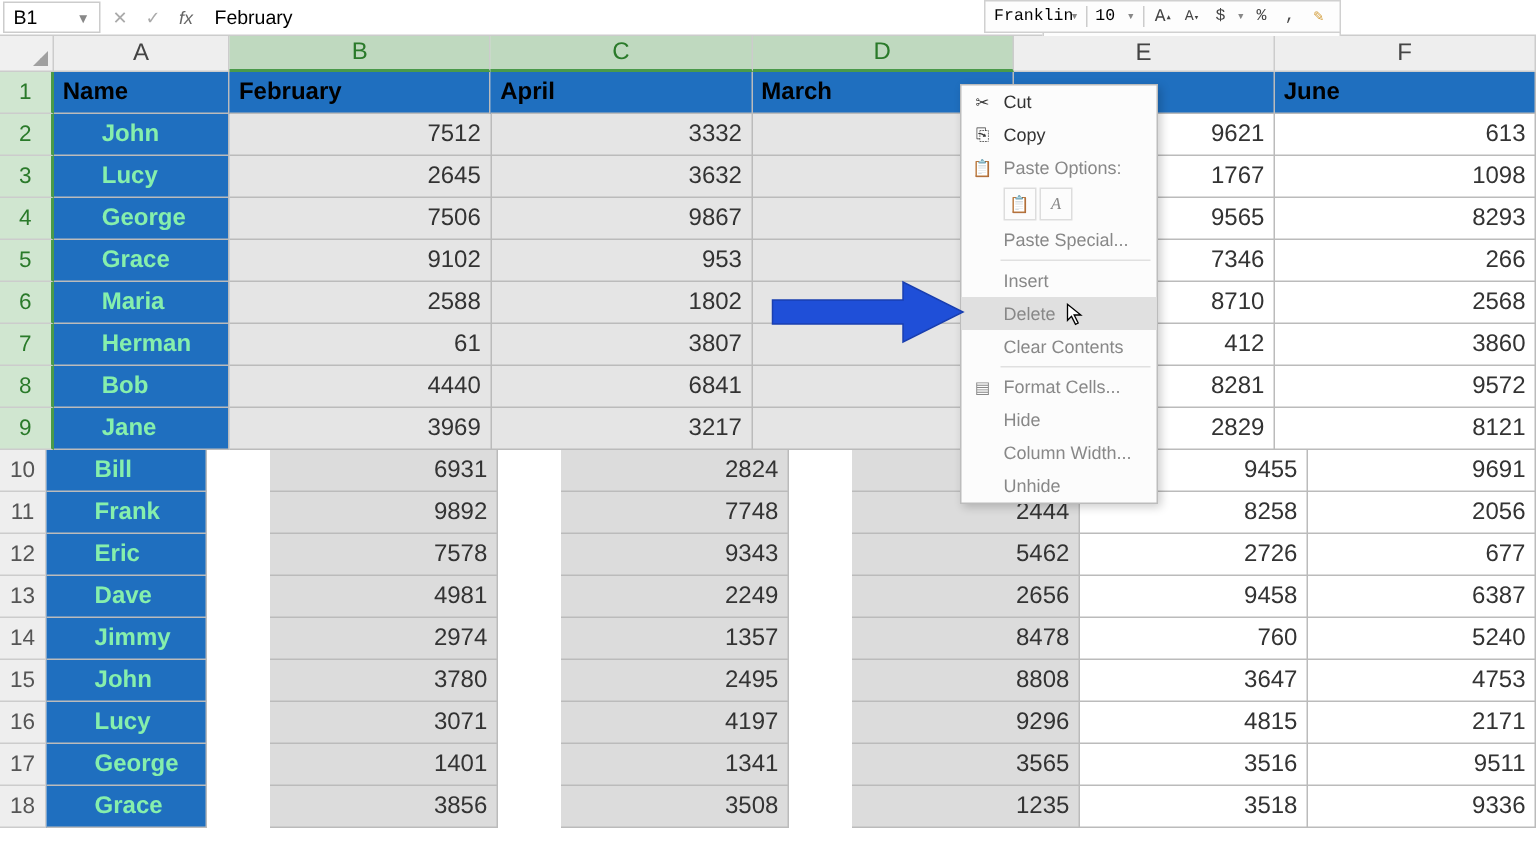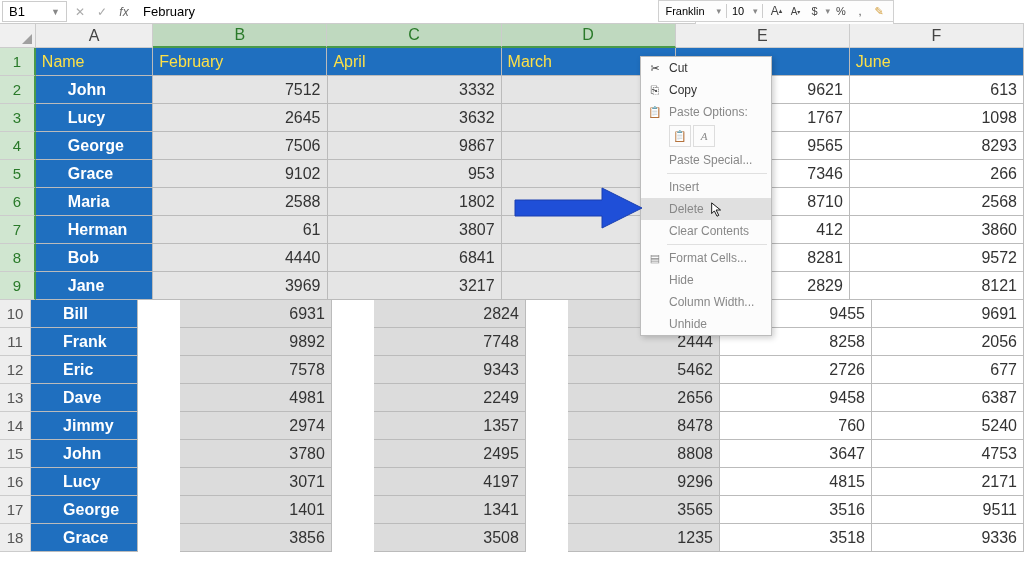--- a/index.html
+++ b/index.html
@@ -1,18 +1,18 @@
 <!DOCTYPE html>
 <html><head>
   <meta charset="utf-8">
   <style>
     * { margin: 0; padding: 0; box-sizing: border-box; }
     body { font-family: Arial, sans-serif; font-size: 14px; overflow: hidden; background: #fff; user-select: none; }
     
-    .toolbar { position: absolute; right: 130px; top: 0; background: #fdfdfd; border: 1px solid #d0d0d0; padding: 2px 6px; display: flex; align-items: center; gap: 3px; height: 22px; font-size: 11px; }
+    .toolbar { position: absolute; right: 130px; top: 0; background: #fdfdfd; border: 1px solid #d0d0d0; padding: 2px 6px; display: flex; align-items: center; gap: 3px; height: 22px; font-size: 11px; font-family: Liberation Mono, monospace; }
     .toolbar-2 { position: absolute; right: 130px; top: 22px; background: #fdfdfd; border: 1px solid #d0d0d0; border-top: none; padding: 2px 6px; display: flex; align-items: center; gap: 3px; height: 20px; font-size: 11px; }
     .font-name { width: 48px; font-size: 11px; }
     .font-size { width: 18px; font-size: 11px; }
     .tb-sep { width: 1px; height: 14px; background: #ccc; margin: 0 2px; }
     .tb-icon { width: 16px; height: 16px; display: flex; align-items: center; justify-content: center; color: #444; font-size: 11px; }
     .tb-bold { font-weight: bold; border: 1px solid #aaa; background: #f0f0f0; }
     
     .formula-bar { display: flex; align-items: center; height: 24px; border-bottom: 1px solid #ccc; background: #fff; }
     .name-box { width: 65px; padding: 2px 6px; border: 1px solid #ccc; margin: 2px; font-size: 13px; display: flex; justify-content: space-between; align-items: center; }
     .name-box-arrow { color: #888; font-size: 9px; }
@@ -23,22 +23,22 @@
     .col-headers { display: flex; height: 24px; background: #f0f0f0; }
     .corner { width: 36px; border-right: 1px solid #ccc; border-bottom: 1px solid #ccc; background: #f0f0f0; position: relative; }
     .corner::after { content: ''; position: absolute; right: 3px; bottom: 3px; border: 5px solid transparent; border-right-color: #a0a0a0; border-bottom-color: #a0a0a0; }
     .col-header { text-align: center; border-right: 1px solid #ccc; border-bottom: 1px solid #ccc; display: flex; align-items: center; justify-content: center; font-size: 16px; color: #444; background: #eeeeee; }
     .col-header.selected { background: #bfd9bf; color: #2a7a2a; border-bottom: 2px solid #4a9a4a; }
     
     .row { display: flex; height: 28px; }
     .row-header { width: 36px; background: #eeeeee; border-right: 1px solid #ccc; border-bottom: 1px solid #ccc; display: flex; align-items: center; justify-content: center; font-size: 15px; color: #555; }
     .row-header.selected { background: #d0e6d0; color: #2a7a2a; border-right: 2px solid #4a9a4a; }
     .cell { border-right: 1px solid #bbb; border-bottom: 1px solid #bbb; display: flex; align-items: center; padding: 0 6px; font-size: 16px; }
-    .header-cell { background: #1f6fbf; color: #fde047; font-weight: normal; }
-    .name-cell { background: #1f6fbf; color: #ffffff; font-weight: bold; padding-left: 32px; }
+    .header-cell { background: #1f6fbf; color: #000000; font-weight: bold; }
+    .name-cell { background: #1f6fbf; color: #86efac; font-weight: bold; padding-left: 32px; }
     .num-cell { justify-content: flex-end; background: #fff; color: #333; }
     .sel-cell { background: #e5e5e5; }
     .selcol-cell { background: #dcdcdc; margin-left: 42px; }
     .col-a { width: 118px; }
     .col-b { width: 175px; }
     .col-c { width: 175px; }
     .col-d { width: 175px; }
     .col-e { width: 175px; }
     .col-f { width: 175px; }
     

